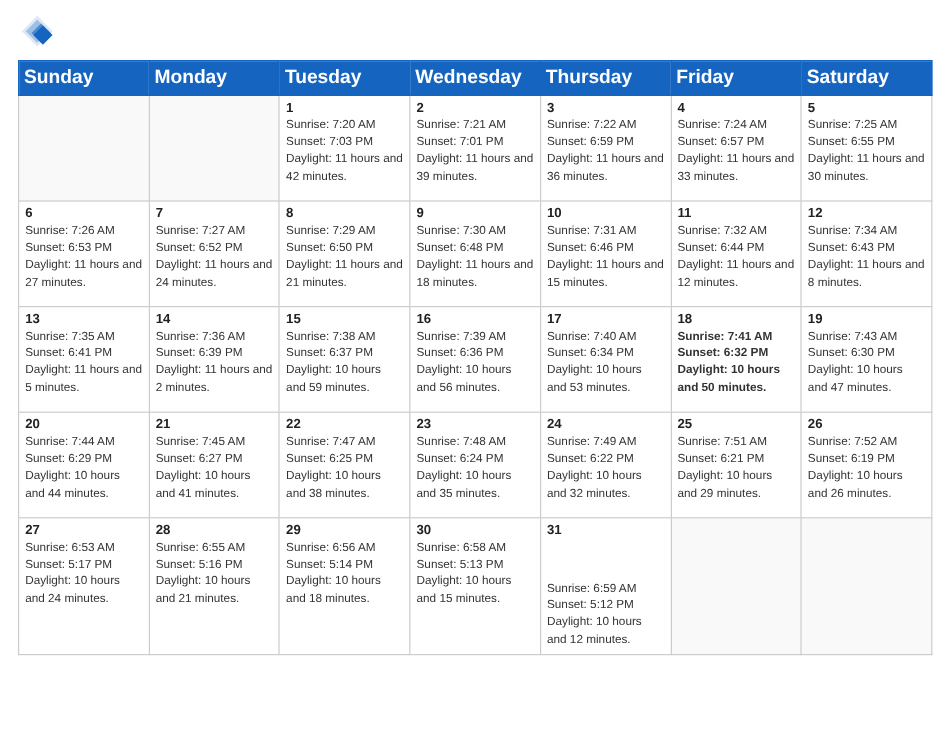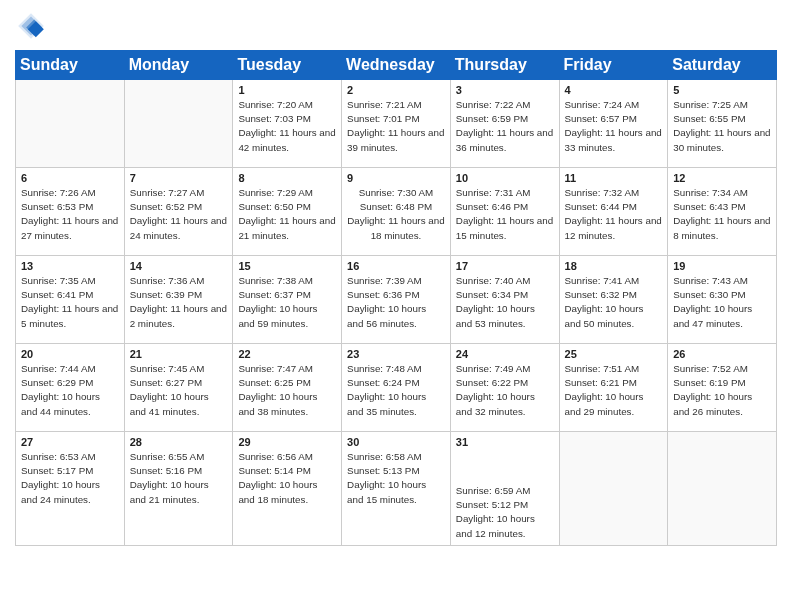--- a/index.html
+++ b/index.html
@@ -164,21 +164,21 @@
 Daylight: 11 hours and 24 minutes.</div>
         </td>
         <td>
           <div class="day-num">8</div>
           <div class="day-info" style="white-space: pre-line;">Sunrise: 7:29 AM
 Sunset: 6:50 PM
 Daylight: 11 hours and 21 minutes.</div>
         </td>
         <td>
           <div class="day-num">9</div>
-          <div class="day-info" style="white-space: pre-line; text-align: center;">Sunrise: 7:30 AM
+          <div class="day-info" style="white-space: pre-line;">Sunrise: 7:30 AM
 Sunset: 6:48 PM
 Daylight: 11 hours and 18 minutes.</div>
         </td>
         <td>
           <div class="day-num">10</div>
           <div class="day-info" style="white-space: pre-line;">Sunrise: 7:31 AM
 Sunset: 6:46 PM
 Daylight: 11 hours and 15 minutes.</div>
         </td>
         <td>
@@ -220,21 +220,21 @@
 Daylight: 10 hours and 56 minutes.</div>
         </td>
         <td>
           <div class="day-num">17</div>
           <div class="day-info" style="white-space: pre-line;">Sunrise: 7:40 AM
 Sunset: 6:34 PM
 Daylight: 10 hours and 53 minutes.</div>
         </td>
         <td>
           <div class="day-num">18</div>
-          <div class="day-info" style="white-space: pre-line;">Sunrise: 7:41 AM
+          <div class="day-info" style="white-space: pre-line; font-weight: bold;">Sunrise: 7:41 AM
 Sunset: 6:32 PM
 Daylight: 10 hours and 50 minutes.</div>
         </td>
         <td>
           <div class="day-num">19</div>
           <div class="day-info" style="white-space: pre-line;">Sunrise: 7:43 AM
 Sunset: 6:30 PM
 Daylight: 10 hours and 47 minutes.</div>
         </td>
       </tr>

